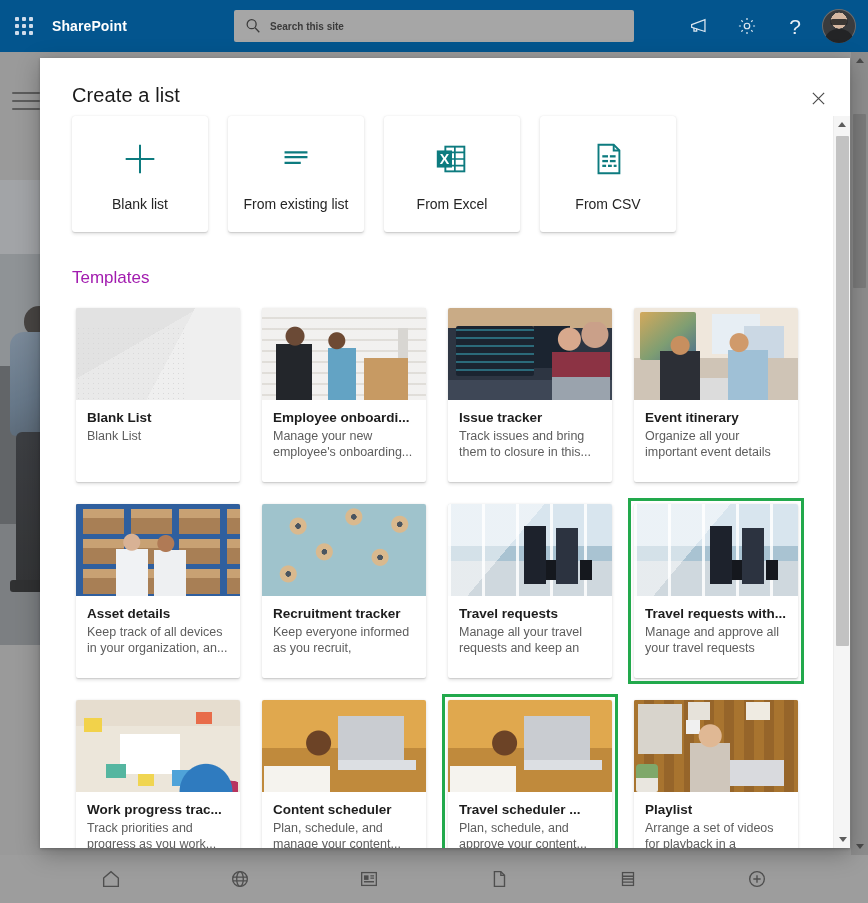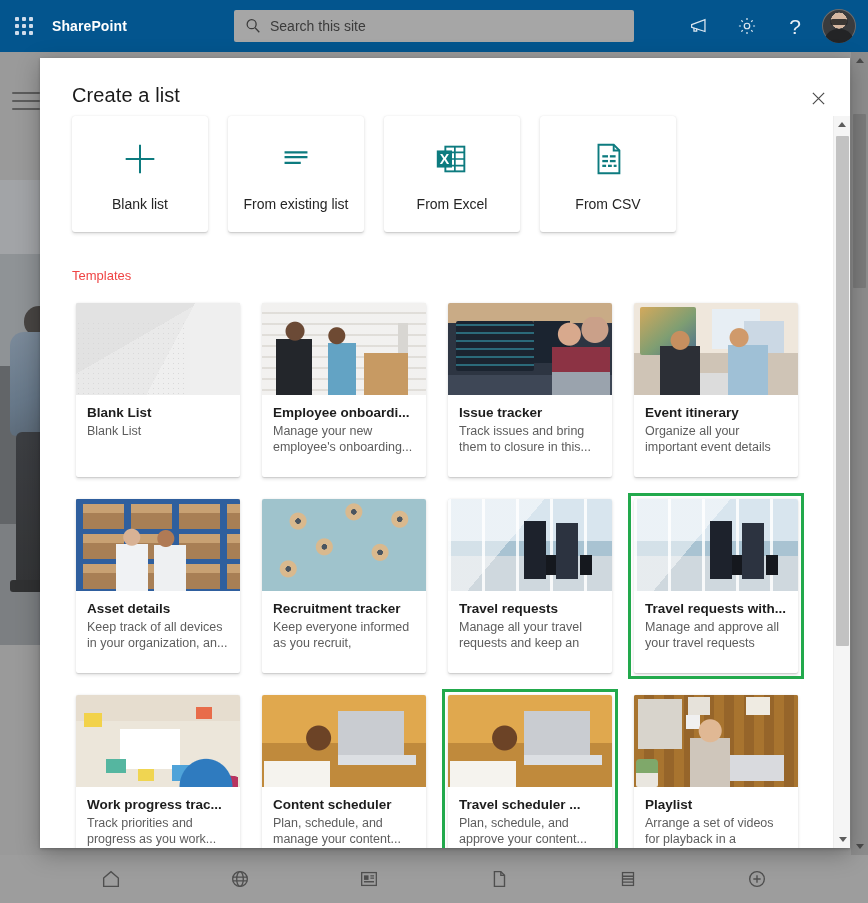--- a/index.html
+++ b/index.html
@@ -30,21 +30,21 @@
   .brand {
     color: #ffffff; font-size: 14px; font-weight: bold; letter-spacing: .1px;
     margin-left: 4px; cursor: pointer;
   }
   .search-wrap {
     position: absolute; left: 234px; top: 10px; width: 400px; height: 32px;
     background: #a6a6a6; display: flex; align-items: center; padding: 0 10px;
     border-radius: 2px; cursor: text;
   }
   .search-ico { width: 18px; height: 18px; margin-right: 8px; flex: none; }
-  .search-placeholder { color: #3b3b3b; font-size: 14px; }
+  .search-placeholder { color: #3b3b3b; font-size: 10px; font-weight: bold; }
   .suite-actions {
     position: absolute; right: 8px; top: 0; height: 52px;
     display: flex; align-items: center; gap: 6px;
   }
   .suite-btn {
     width: 42px; height: 44px; display: flex; align-items: center; justify-content: center;
     cursor: pointer;
   }
   .suite-btn svg { display:block; }
   .qmark { color: #e9eff5; font-size: 21px; line-height: 1; }
@@ -168,21 +168,21 @@
     width: 136px; height: 116px; background: #ffffff;
     border-radius: 3px; box-shadow: 0 1.6px 3.6px rgba(0,0,0,.13), 0 .3px .9px rgba(0,0,0,.10);
     display: flex; flex-direction: column; align-items: center; justify-content: flex-start;
     padding-top: 22px; cursor: pointer;
   }
   .source-card .ico { height: 42px; display:flex; align-items:center; justify-content:center; }
   .source-card .lbl { margin-top: 16px; font-size: 14px; color: #252525; }
 
   
   .section-title {
-    font-size: 13px; color: #ef4444; margin: 36px 0 16px 0;
+    font-size: 17px; color: #a21caf; margin: 36px 0 16px 0;
   }
   .tpl-grid {
     display: grid; grid-template-columns: repeat(4, 172px); gap: 14px 14px;
   }
   .tpl-cell { position: relative; padding: 4px; }
   .tpl-cell.selected {
     outline: 3px solid #22a94c; outline-offset: -1px;
   }
   .tpl-card {
     width: 164px; height: 174px; background: #ffffff; border-radius: 2px;

